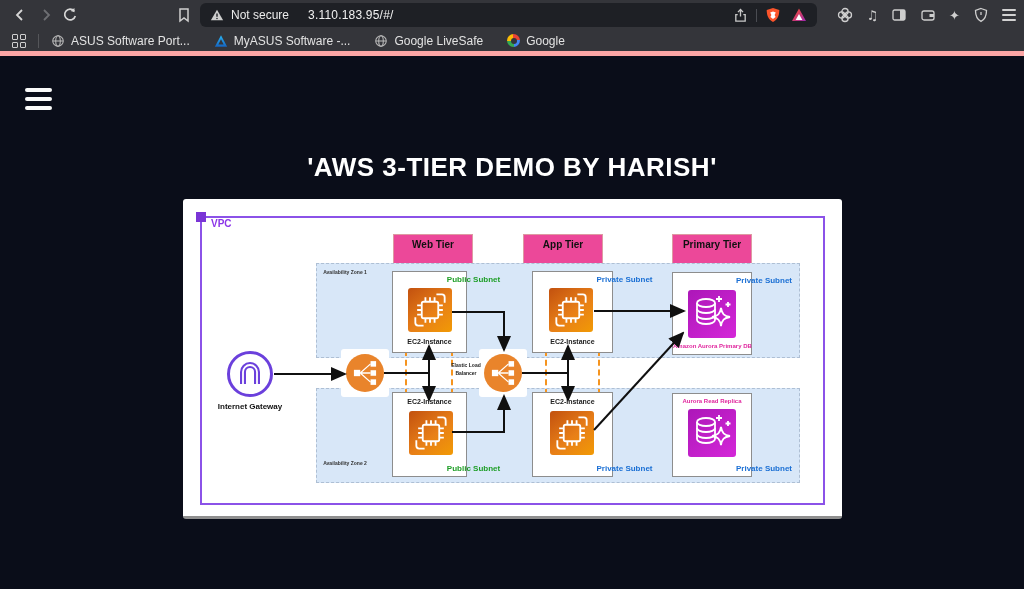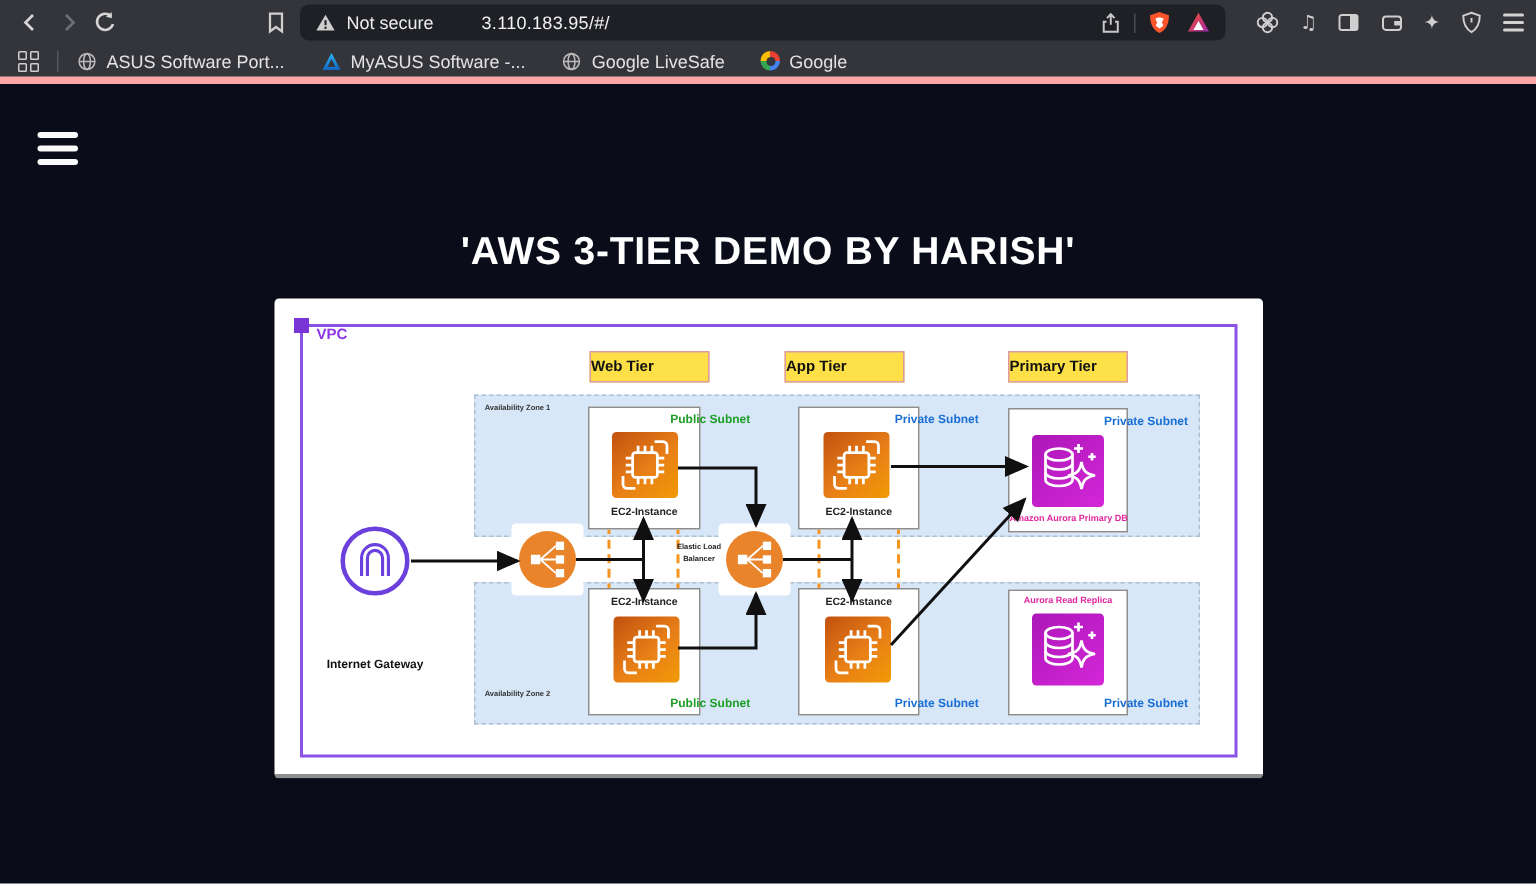--- a/index.html
+++ b/index.html
@@ -4,21 +4,21 @@
 <style>
   * { margin:0; padding:0; box-sizing:border-box; }
   html,body { width:1024px; height:590px; overflow:hidden; font-family:"Liberation Sans", sans-serif; }
 
   
   .toolbar { position:relative; height:30px; background:#34353a; }
   .navbtn { position:absolute; top:7px; width:16px; height:16px; cursor:pointer; }
   .addrbar { position:absolute; left:200px; top:3px; width:617px; height:24px; background:#1e2025;
              border-radius:6px; display:flex; align-items:center; padding:0 10px; cursor:text; }
   .addr-text { color:#ececec; font-size:12px; }
-  .addr-url  { color:#f2f2f2; font-size:12px; margin-left:32px; letter-spacing:.2px; }
+  .addr-url  { color:#f2f2f2; font-size:12px; margin-left:19px; letter-spacing:.2px; }
   .addr-spacer { flex:1; }
   .vdiv { width:1px; height:13px; background:#4a4c52; margin:0 8px; }
   .tb-right { position:absolute; right:8px; top:0; height:30px; display:flex; align-items:center; gap:13px; }
   .glyph-icon { font-family:"DejaVu Sans", sans-serif; color:#cfcfcf; font-size:13px; line-height:1; cursor:pointer; }
   .hamb { display:flex; flex-direction:column; gap:3px; cursor:pointer; }
   .hamb i { display:block; width:14px; height:2px; background:#d2d2d2; border-radius:1px; }
 
   .bmbar { height:26px; background:#34353a; border-bottom:5px solid #fca5a5; display:flex; align-items:center; padding-left:12px; }
   .appsgrid { display:grid; grid-template-columns:6px 6px; grid-gap:2px; cursor:pointer; }
   .appsgrid i { width:6px; height:6px; border:1.4px solid #cfcfcf; border-radius:1px; }
@@ -38,22 +38,22 @@
                 color:#ffffff; font-size:26px; font-weight:bold; letter-spacing:.5px; }
 
   .card { position:absolute; left:183px; top:143px; width:659px; height:320px; background:#ffffff;
           border-radius:3px; border-bottom:3px solid #8f8f8f; }
   .abs { position:absolute; }
 
   .vpc { left:17px; top:17px; width:625px; height:289px; border:2px solid #8b52e8; }
   .vpc-corner { left:13px; top:13px; width:10px; height:10px; background:#7a35d6; }
   .vpc-label { left:28px; top:19px; color:#8b35e8; font-weight:bold; font-size:10px; }
 
-  .tier-h { top:35px; height:21px; width:80px; background:#fde047; border:1px solid #dd9aa2;
-            font-size:10px; font-weight:bold; color:#111; line-height:19px; }
+  .tier-h { top:35px; height:36px; width:80px; background:#ec4899; border:1px solid #dd9aa2;
+            text-align:center; font-size:10px; font-weight:bold; color:#111; line-height:19px; }
 
   .azband { left:133px; width:484px; height:95px; background:#d8e7f8; border:1px dashed #aebfd4; }
   .az-label { width:44px; font-size:5px; font-weight:bold; color:#333; text-align:center; line-height:1.5; }
 
   .subnet { background:#fff; border:1px solid #8d8d8d; }
   .subnet-label { position:absolute; left:0; width:100%; text-align:center; font-size:8px; font-weight:bold;margin-left:44px; }
   .green { color:#1e9e27; } .blue { color:#1a6fd4;padding-left:16px; } .magenta { color:#e0259e; }
 
   .asg-dash { border:2px dashed #f5941f; background:transparent; }
 
@@ -64,21 +64,21 @@
   .ec2 svg, .aurora svg { width:100%; height:100%; display:block; }
 
   .elb-plate { width:48px; height:48px; background:#fff; border-radius:3px; }
   .elb { width:38px; height:38px; border-radius:50%; background:#e9842b; }
   .elb svg { width:100%; height:100%; display:block; }
   .elb-lbl { width:34px; font-size:5px; font-weight:bold; color:#222; text-align:center; line-height:1.5; }
 
   .igw { width:46px; height:46px; border-radius:50%; background:#fff; border:3px solid #6b40dc;
          display:flex; align-items:center; justify-content:center; }
   .igw svg { width:34px; height:34px; }
-  .igw-lbl { width:90px; text-align:center; font-size:8px; font-weight:bold; color:#111;margin-top:36px; }
+  .igw-lbl { width:90px; text-align:center; font-size:8px; font-weight:bold; color:#111; }
 
   .ec2-lbl { position:absolute; width:100%; text-align:center; font-size:7px; font-weight:bold; color:#222; }
   .db-lbl { position:absolute; left:0; width:100%; text-align:center; font-size:6px; font-weight:bold; white-space:nowrap; }
 
   .arrows { left:0; top:0; width:659px; height:320px; pointer-events:none; }
 </style>
 </head>
 <body>
 
 <svg width="0" height="0" style="position:absolute">

